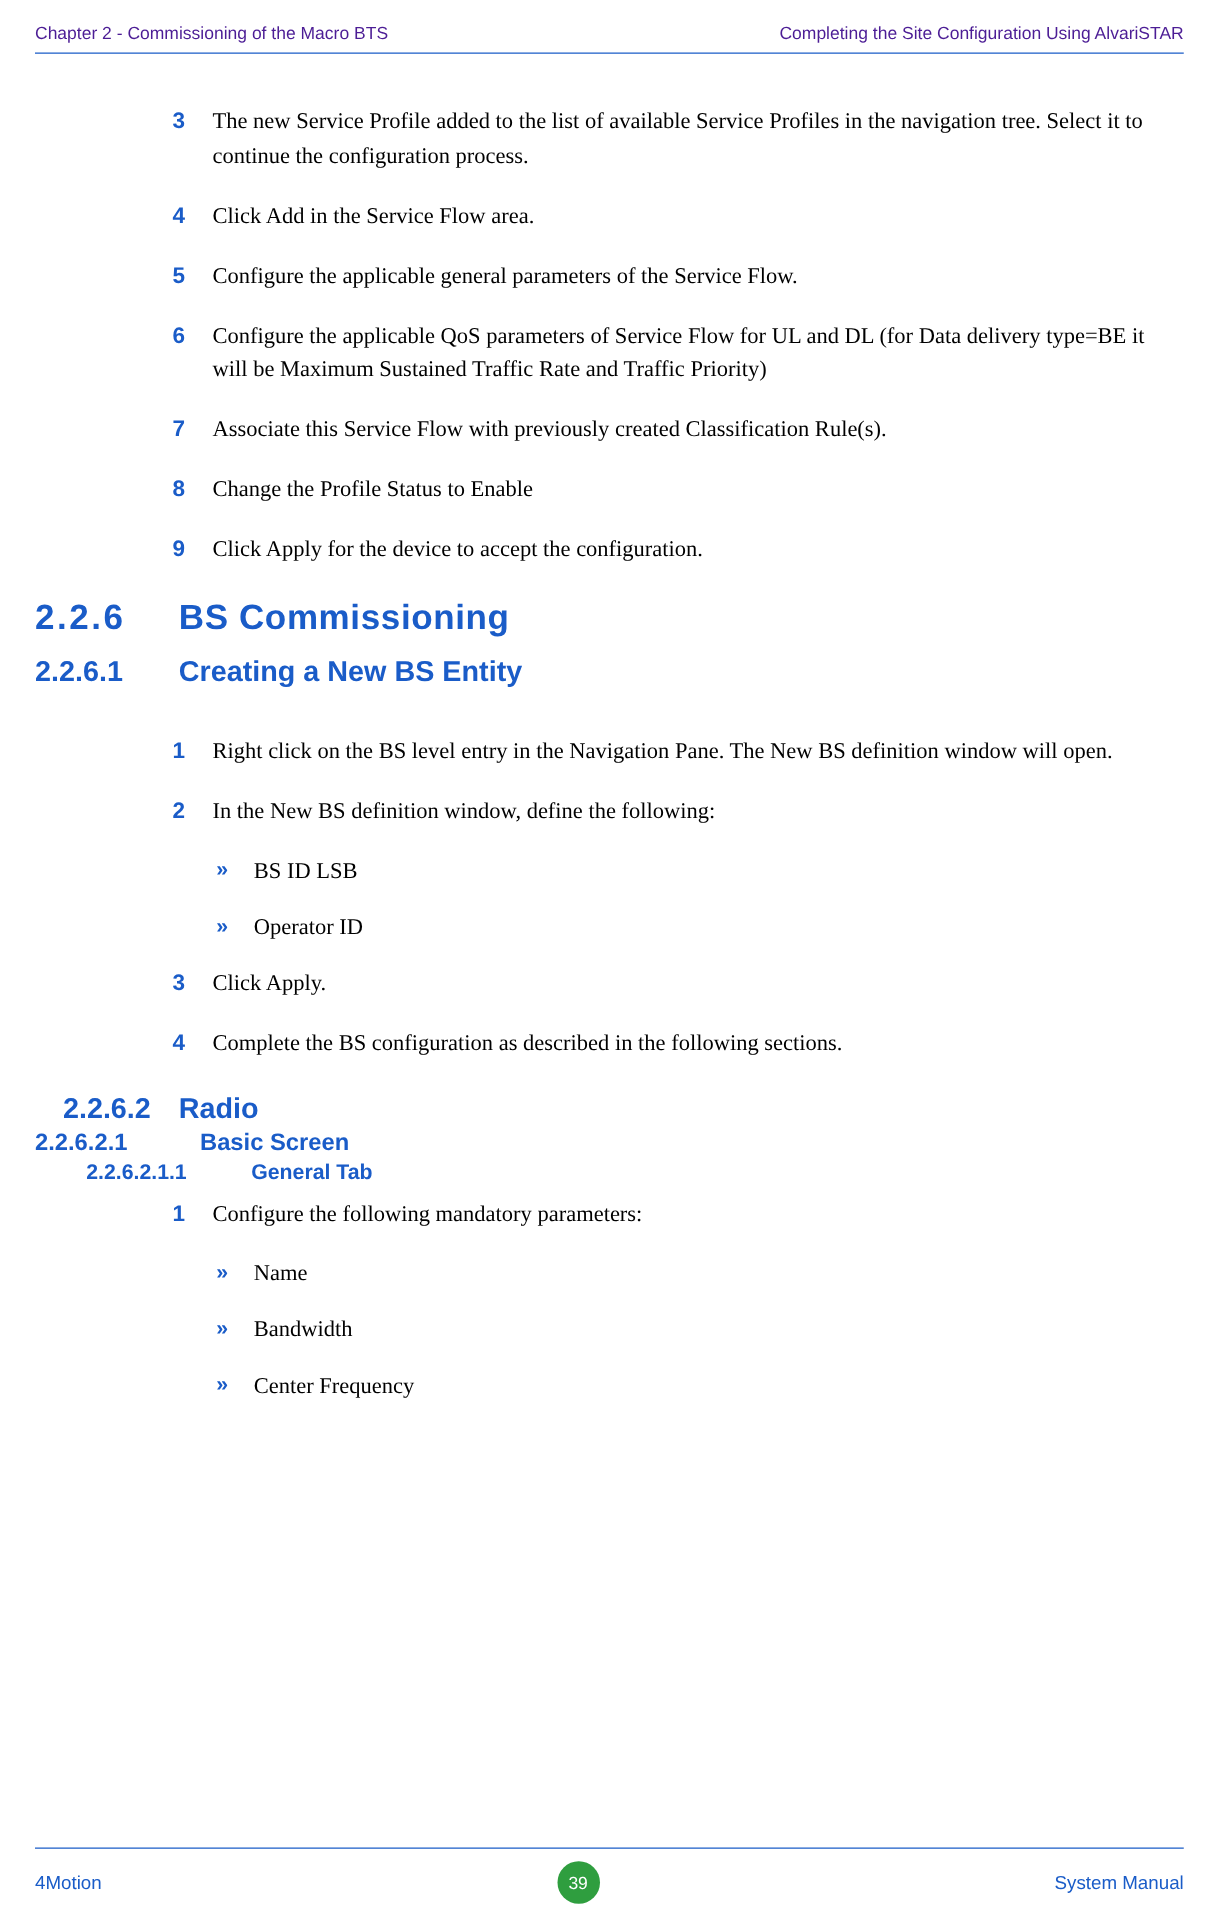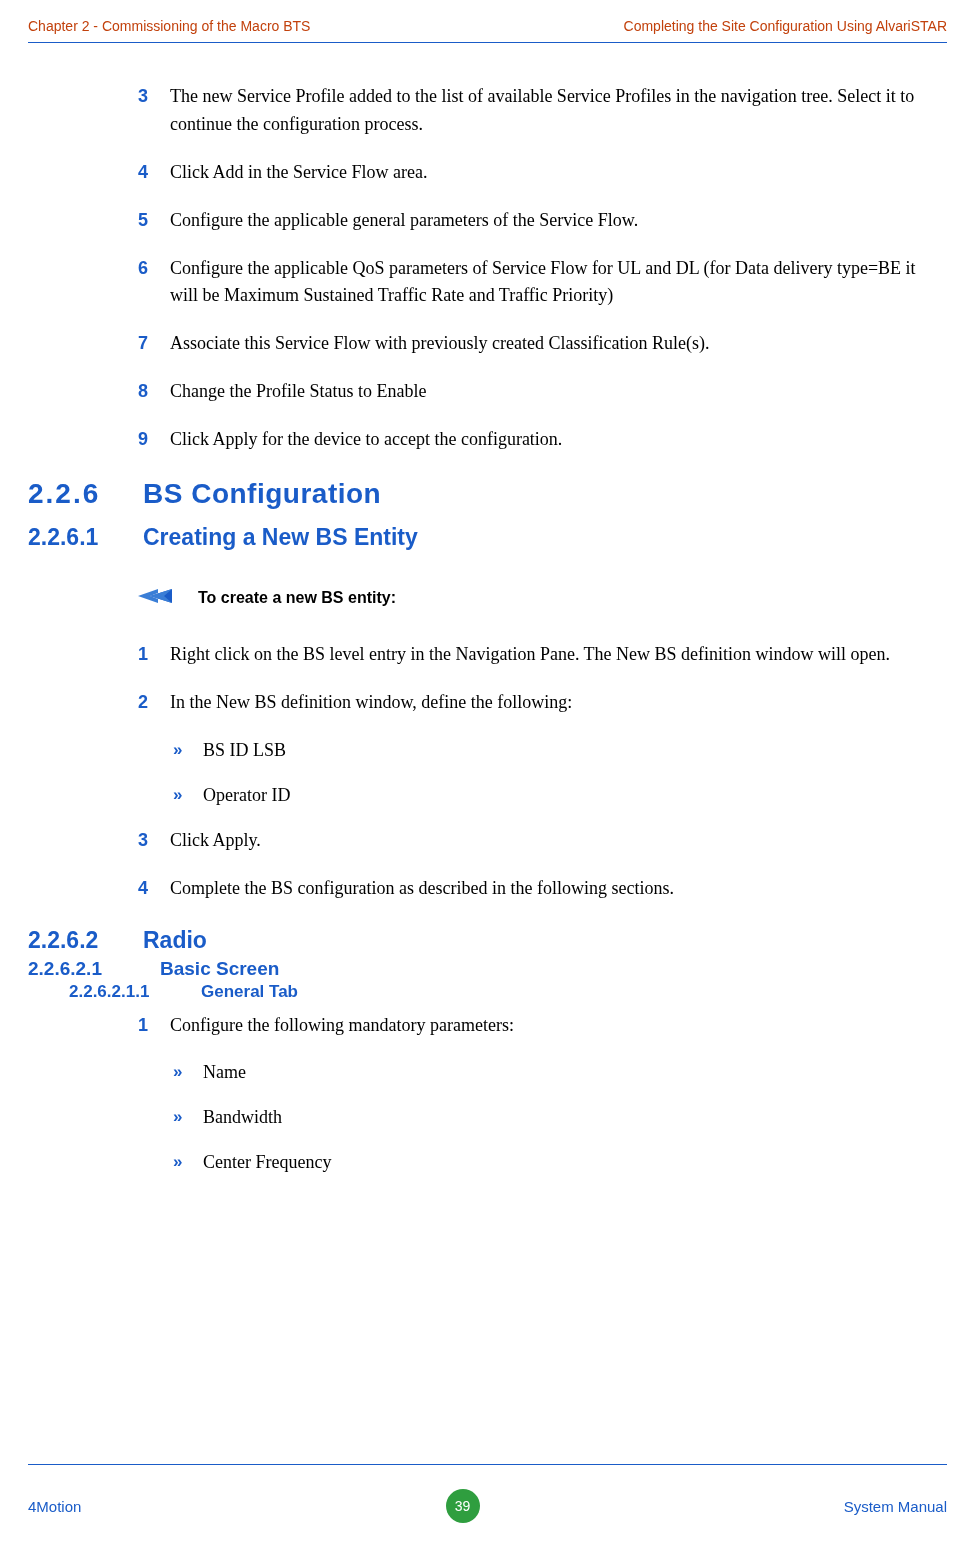--- a/index.html
+++ b/index.html
@@ -10,21 +10,21 @@
       font-family: Georgia, 'Times New Roman', serif;
       position: relative;
       color: #000;
     }
     .header {
       display: flex;
       justify-content: space-between;
       padding: 18px 28px 8px 28px;
       font-family: Arial, Helvetica, sans-serif;
       font-size: 14px;
-      color: #c2410c;
+      color: #4c1d95;
       border-bottom: 1px solid #1a5cc8;
       margin: 0 28px;
       padding-left: 0;
       padding-right: 0;
     }
     .content {
       padding: 40px 28px 0 28px;
     }
     .step-list {
       margin-left: 110px;
@@ -113,21 +113,21 @@
     }
     .sub-bullet-text {
       font-family: 'Book Antiqua', Palatino, Georgia, serif;
     }
     .footer {
       position: absolute;
       bottom: 22px;
       left: 28px;
       right: 28px;
       border-top: 1px solid #1a5cc8;
-      padding-top: 24px;
+      padding-top: 10px;
       display: flex;
       justify-content: space-between;
       align-items: center;
       font-family: Arial, Helvetica, sans-serif;
       font-size: 15px;
       color: #1a5cc8;
     }
     .page-badge {
       width: 34px;
       height: 34px;
@@ -177,38 +177,28 @@
       <span class="step-text">Change the Profile Status to Enable</span>
     </div>
     <div class="step">
       <span class="step-num">9</span>
       <span class="step-text">Click Apply for the device to accept the configuration.</span>
     </div>
   </div>
 
   <div class="section-heading-1">
     <span class="num">2.2.6</span>
-    <span>BS Configuration</span>
+    <span>BS Commissioning</span>
   </div>
 
   <div class="section-heading-2">
     <span class="num">2.2.6.1</span>
     <span>Creating a New BS Entity</span>
   </div>
 
-  <div class="callout">
-    <span class="arrow-icon">
-      <svg width="34" height="18" viewBox="0 0 34 18">
-        <polygon points="0,9 20,2 20,6 12,9 20,12 20,16" fill="#3a7ed6"></polygon>
-        <polygon points="12,9 34,2 34,16" fill="#1a5cc8"></polygon>
-        <polygon points="12,9 34,2 26,9 34,16" fill="#3a7ed6"></polygon>
-      </svg>
-    </span>
-    <span>To create a new BS entity:</span>
-  </div>
 
   <div class="step-list">
     <div class="step">
       <span class="step-num">1</span>
       <span class="step-text">Right click on the BS level entry in the Navigation Pane. The New BS definition window will open.</span>
     </div>
     <div class="step">
       <span class="step-num">2</span>
       <span class="step-text">In the New BS definition window, define the following:</span>
     </div>
@@ -225,21 +215,21 @@
     <div class="step">
       <span class="step-num">3</span>
       <span class="step-text">Click Apply.</span>
     </div>
     <div class="step">
       <span class="step-num">4</span>
       <span class="step-text">Complete the BS configuration as described in the following sections.</span>
     </div>
   </div>
 
-  <div class="section-heading-2" style="margin-bottom:4px;">
+  <div class="section-heading-2" style="margin-bottom:4px;text-align:center;">
     <span class="num">2.2.6.2</span>
     <span>Radio</span>
   </div>
 
   <div class="section-heading-3">
     <span class="num">2.2.6.2.1</span>
     <span>Basic Screen</span>
   </div>
 
   <div class="section-heading-4">

